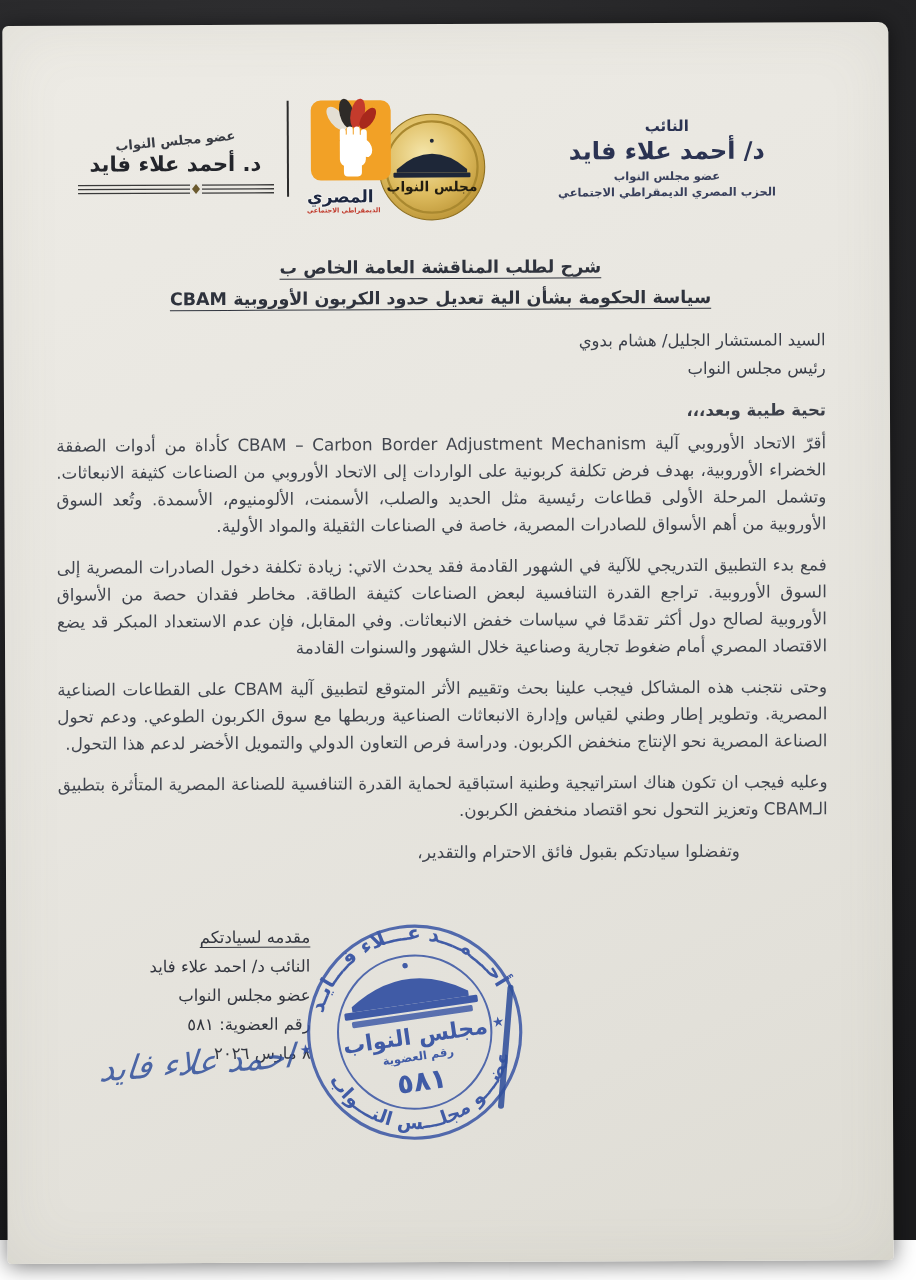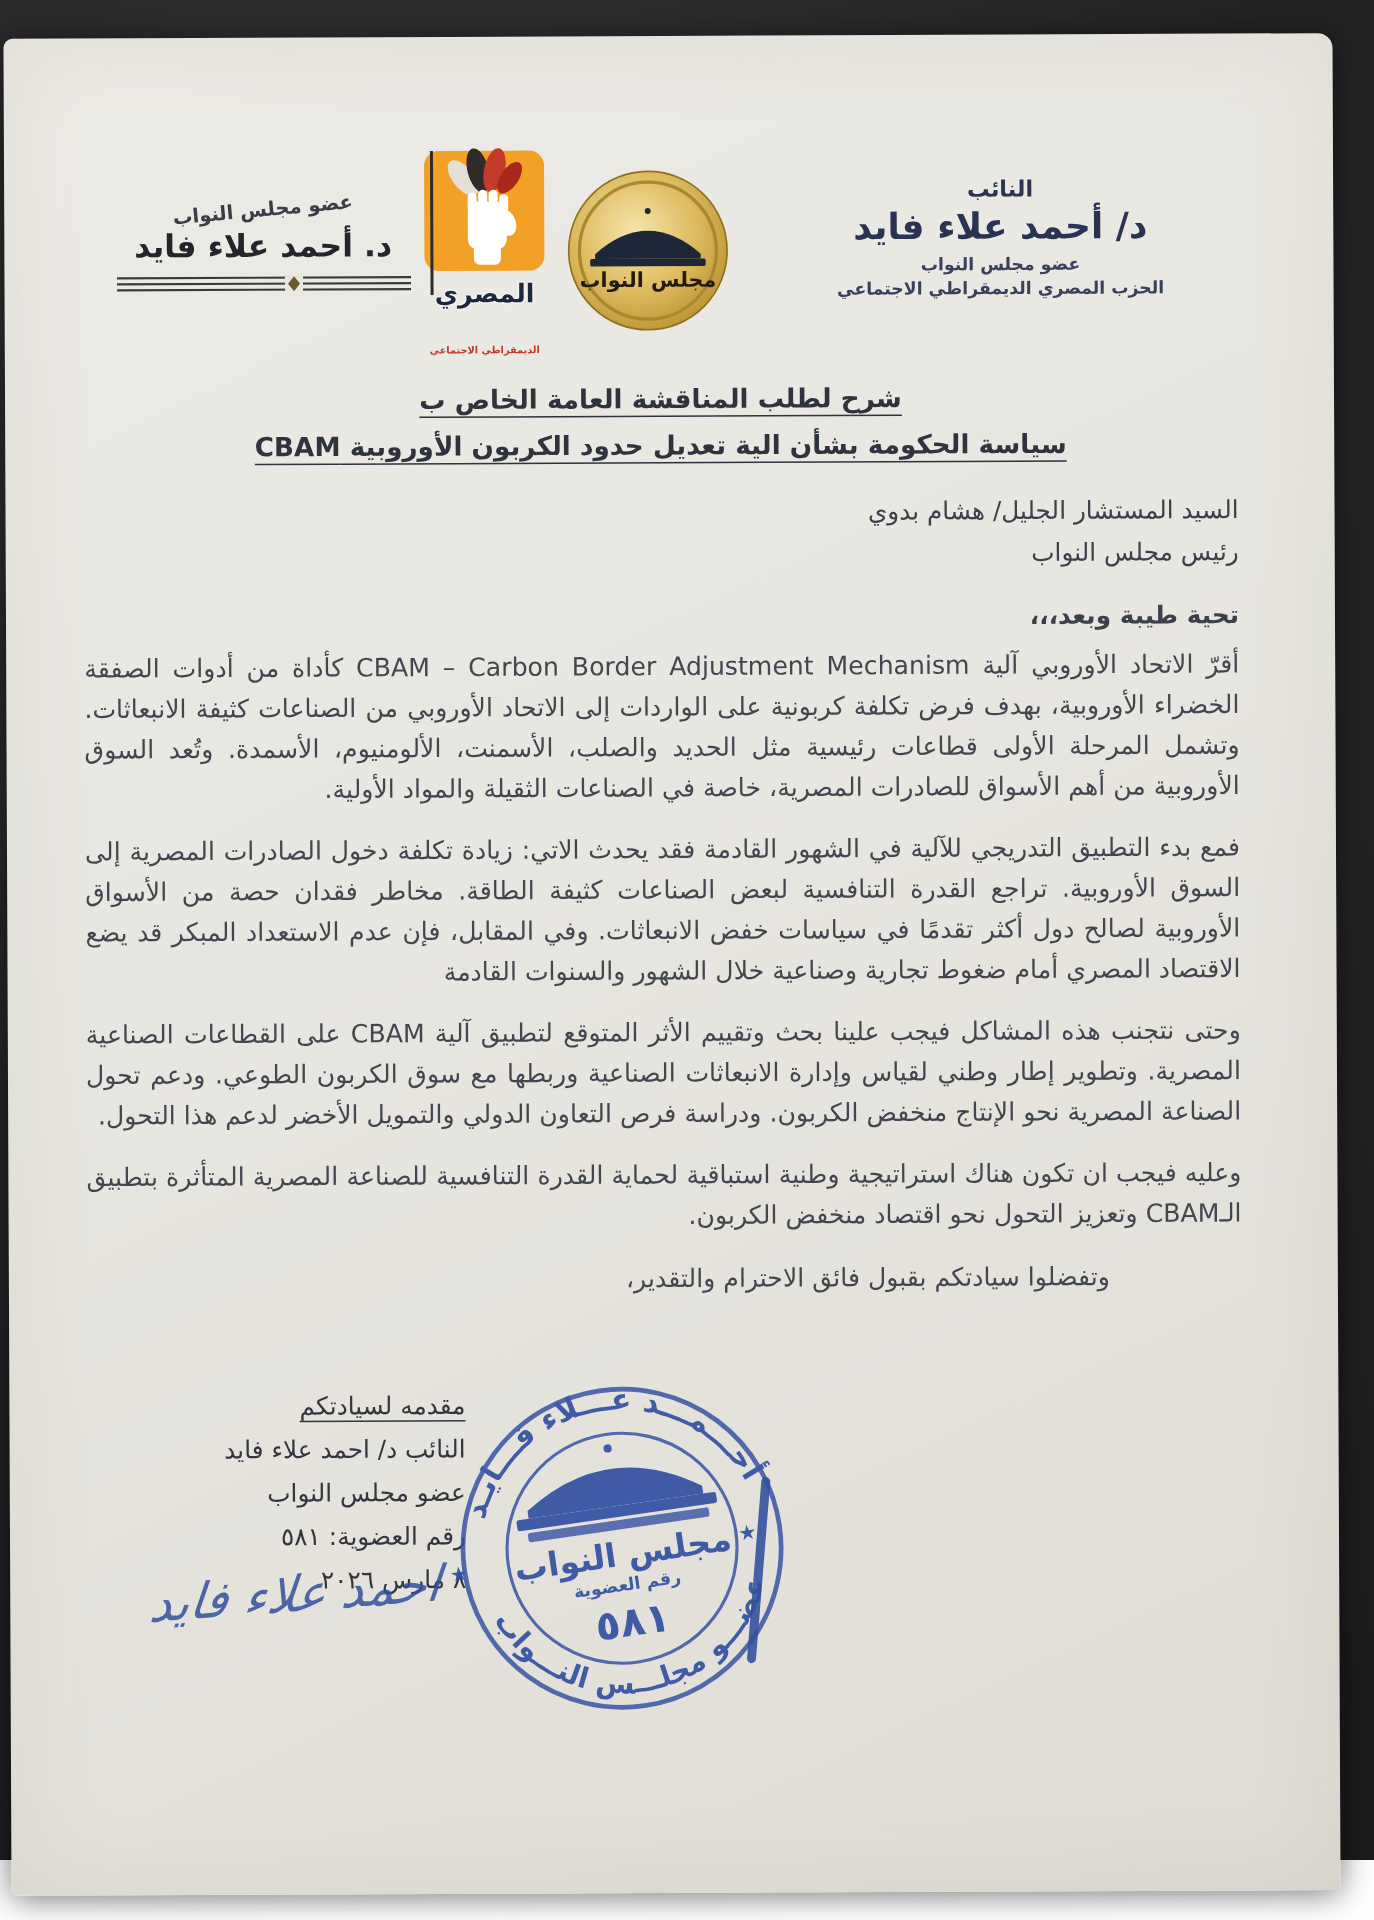--- a/index.html
+++ b/index.html
@@ -22,24 +22,24 @@
 
   
   .header{ position:relative; height:152px; }
   .hdr-right{ position:absolute; right:8px; top:28px; width:300px; text-align:center; color:#2b3352; }
   .hdr-right .l1{ font-size:15px; font-weight:bold; }
   .hdr-right .l2{ font-size:24px; font-weight:bold; margin-top:2px; }
   .hdr-right .l3{ font-size:11.5px; font-weight:bold; margin-top:4px; color:#39405c; }
   .hdr-right .l4{ font-size:11.5px; font-weight:bold; margin-top:2px; color:#39405c; }
 
   .seal{ position:absolute; left:322px; top:22px; width:110px; height:110px; }
-  .party{ position:absolute; left:224px; top:6px; width:88px; text-align:center; }
+  .party{ position:absolute; left:252px; top:6px; width:88px; text-align:left; }
   .party-name{ font-size:17px; font-weight:bold; color:#1d2740; letter-spacing:.5px;
                text-shadow:0 0 2px #fff,0 0 2px #fff; margin-top:-2px; }
-  .party-sub{ font-size:6.5px; font-weight:bold; color:#c0392b;margin-top:23px; }
+  .party-sub{ font-size:6.5px; font-weight:bold; color:#c0392b; }
   .vline{ position:absolute; left:232px; top:10px; width:2px; height:96px; background:#2c2c2c; }
 
   .hdr-left{ position:absolute; left:18px; top:42px; width:205px; text-align:center; color:#23252b; }
   .member-note{ font-size:13px; font-weight:bold; transform:rotate(-5deg); color:#3a3d45; }
   .left-name{ font-size:21px; font-weight:bold; margin-top:4px; letter-spacing:-.5px;text-align:center; }
   .rule{ display:block; margin:6px auto 0; }
 
   
   .title{ text-align:center; margin-top:10px; font-weight:bold; color:#2f333d; font-size:17.5px; line-height:31px; }
   .title .t{ text-decoration:underline; text-underline-offset:5px; }

